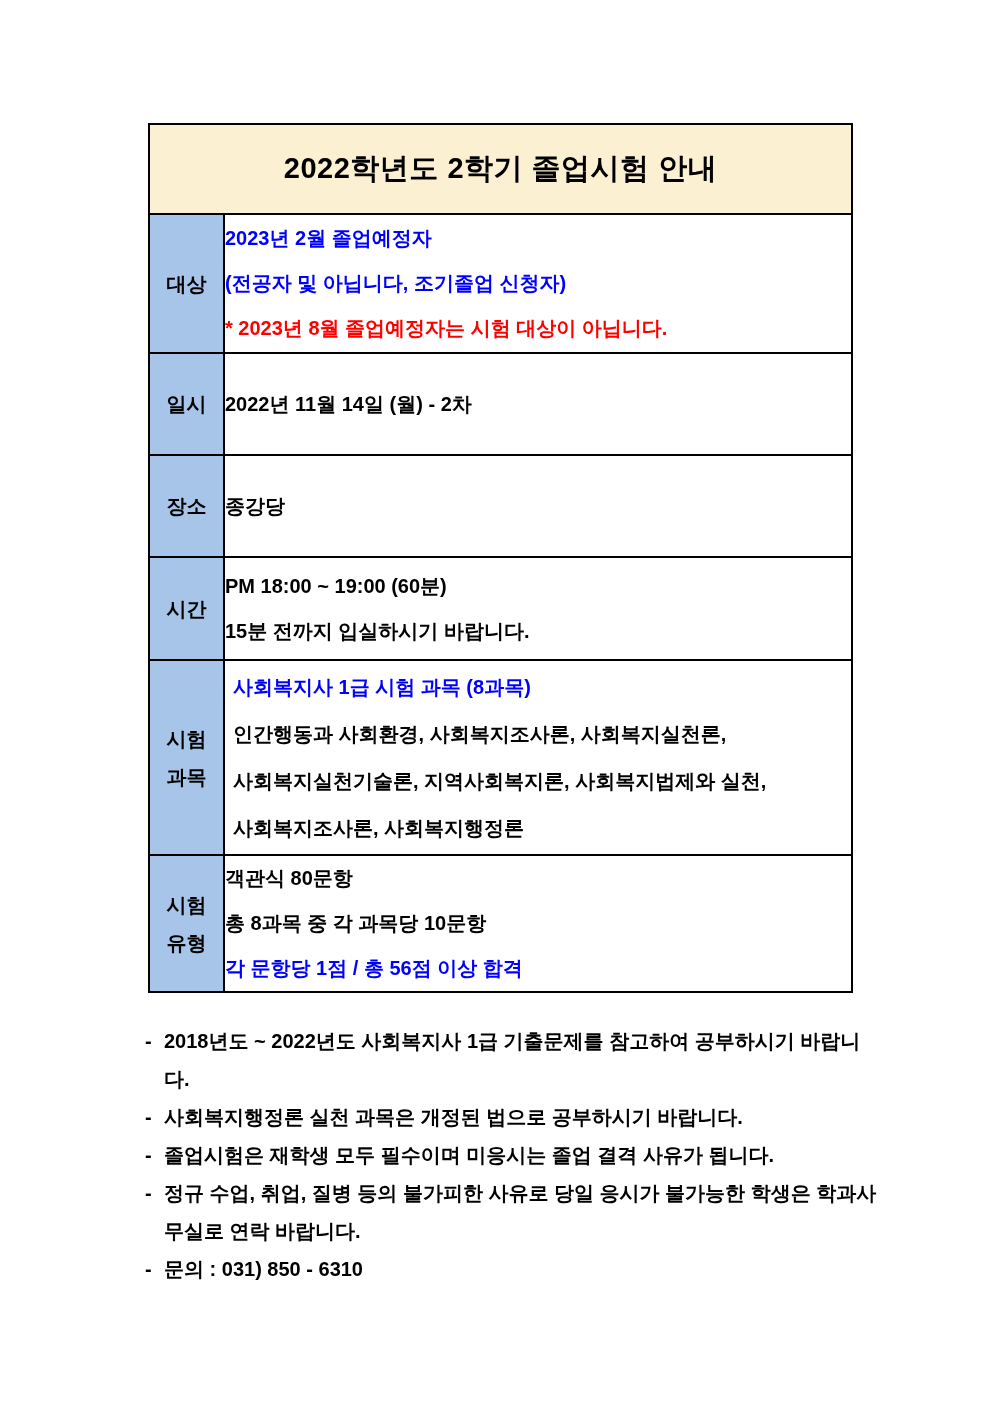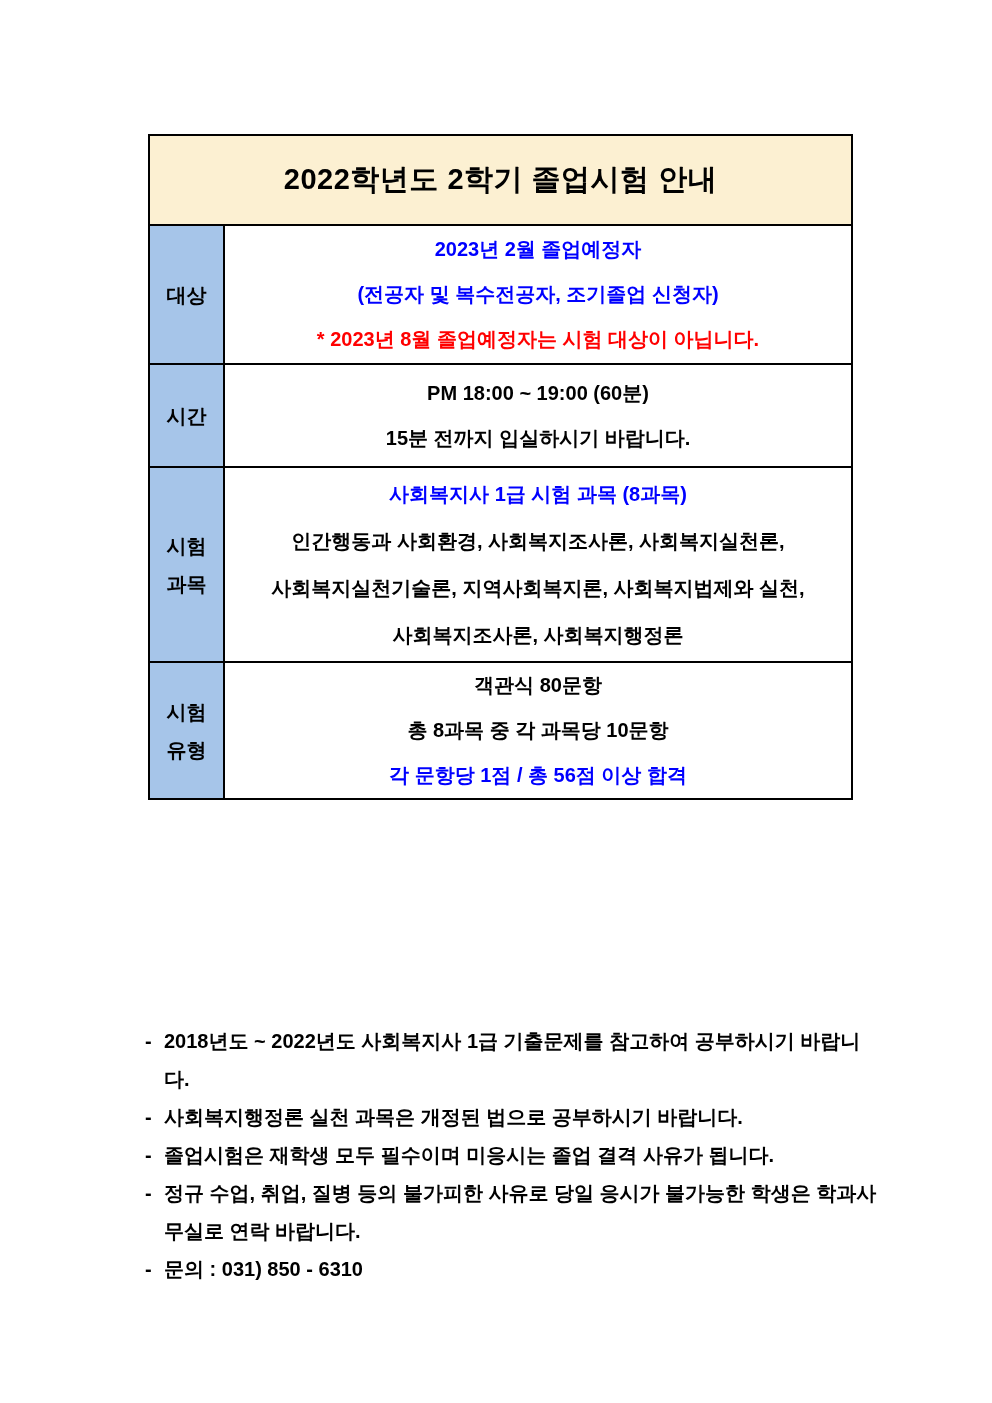--- a/index.html
+++ b/index.html
@@ -13,21 +13,21 @@
     position: relative;
     font-family: "Liberation Sans", "DejaVu Sans", sans-serif;
     font-weight: 700;
     color: #000000;
   }
 
   
   .table-wrap {
     position: absolute;
     left: 148px;
-    top: 134px;
+    top: 123px;
     width: 703px;
   }
   table.notice {
     border-collapse: collapse;
     table-layout: fixed;
     width: 703px;
   }
   table.notice td {
     border: 2px solid #000000;
     vertical-align: middle;
@@ -48,24 +48,24 @@
     font-size: 20px;
     line-height: 38px;
     padding: 0 9px !important;
   }
   .content-cell {
     text-align: center;
     font-size: 20px;
   }
   .line {
     line-height: 45px;
-    text-align: center;
+    text-align: left;
     white-space: nowrap;
   }
-  .row-subjects .line { line-height: 47px; white-space: normal; }
+  .row-subjects .line { line-height: 47px; white-space: normal; margin-left: 8px; }
   .text-blue { color: #0000FF; }
   .text-red  { color: #FF0000; }
 
   
   .notes {
     position: absolute;
     left: 145px;
     top: 1022px;
     width: 740px;
     font-size: 20px;
@@ -94,26 +94,38 @@
     </colgroup>
     <tbody>
       <tr style="height:90px;">
         <td colspan="2" class="title-cell">2022학년도 2학기 졸업시험 안내</td>
       </tr>
 
       <tr style="height:139px;">
         <td class="label-cell">대상</td>
         <td class="content-cell">
           <div class="line text-blue">2023년 2월 졸업예정자</div>
-          <div class="line text-blue">(전공자 및 복수전공자, 조기졸업 신청자)</div>
+          <div class="line text-blue">(전공자 및 아닙니다, 조기졸업 신청자)</div>
           <div class="line text-red">* 2023년 8월 졸업예정자는 시험 대상이 아닙니다.</div>
         </td>
       </tr>
 
+      <tr style="height:102px;">
+        <td class="label-cell">일시</td>
+        <td class="content-cell">
+          <div class="line">2022년 11월 14일 (월) - 2차</div>
+        </td>
+      </tr>
 
+      <tr style="height:102px;">
+        <td class="label-cell">장소</td>
+        <td class="content-cell">
+          <div class="line">종강당</div>
+        </td>
+      </tr>
 
       <tr style="height:103px;">
         <td class="label-cell">시간</td>
         <td class="content-cell">
           <div class="line">PM 18:00 ~ 19:00 (60분)</div>
           <div class="line">15분 전까지 입실하시기 바랍니다.</div>
         </td>
       </tr>
 
       <tr class="row-subjects" style="height:195px;">

